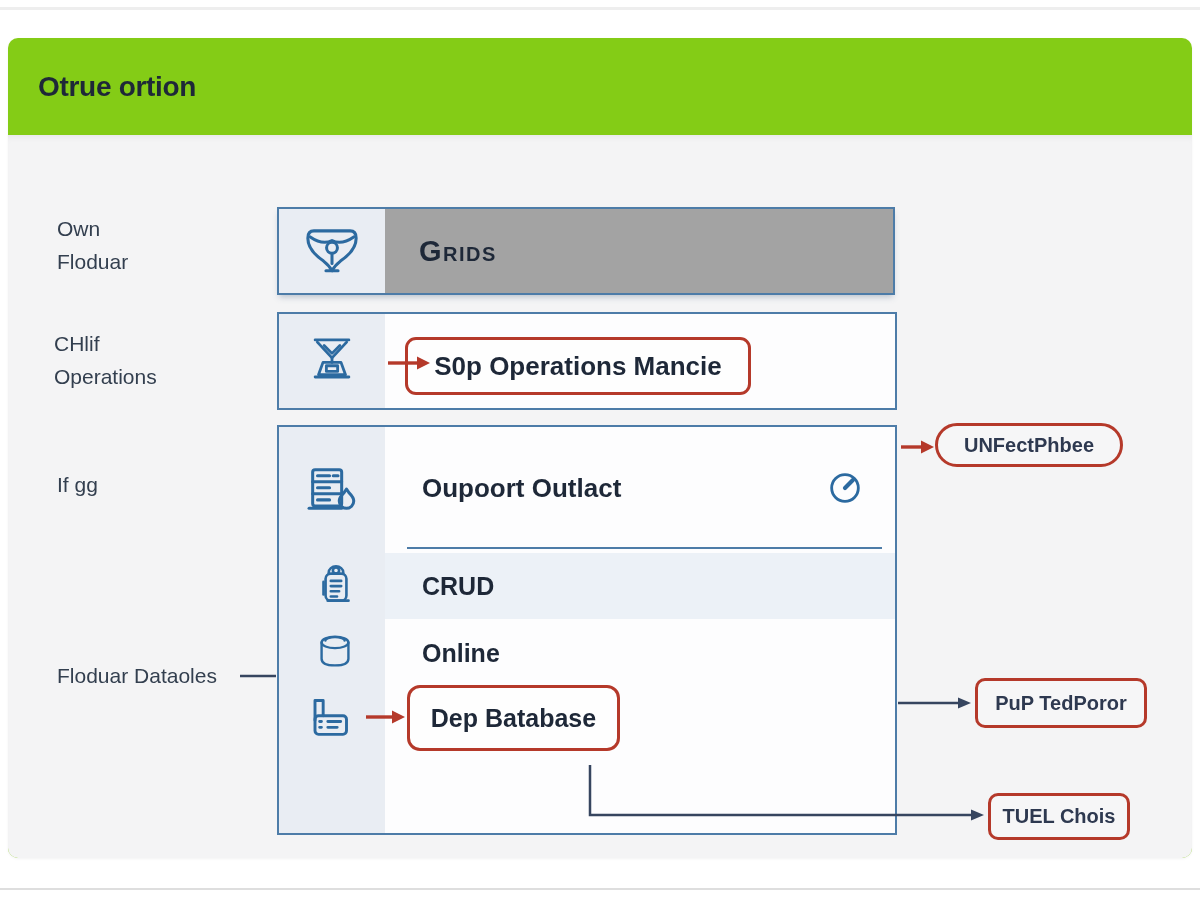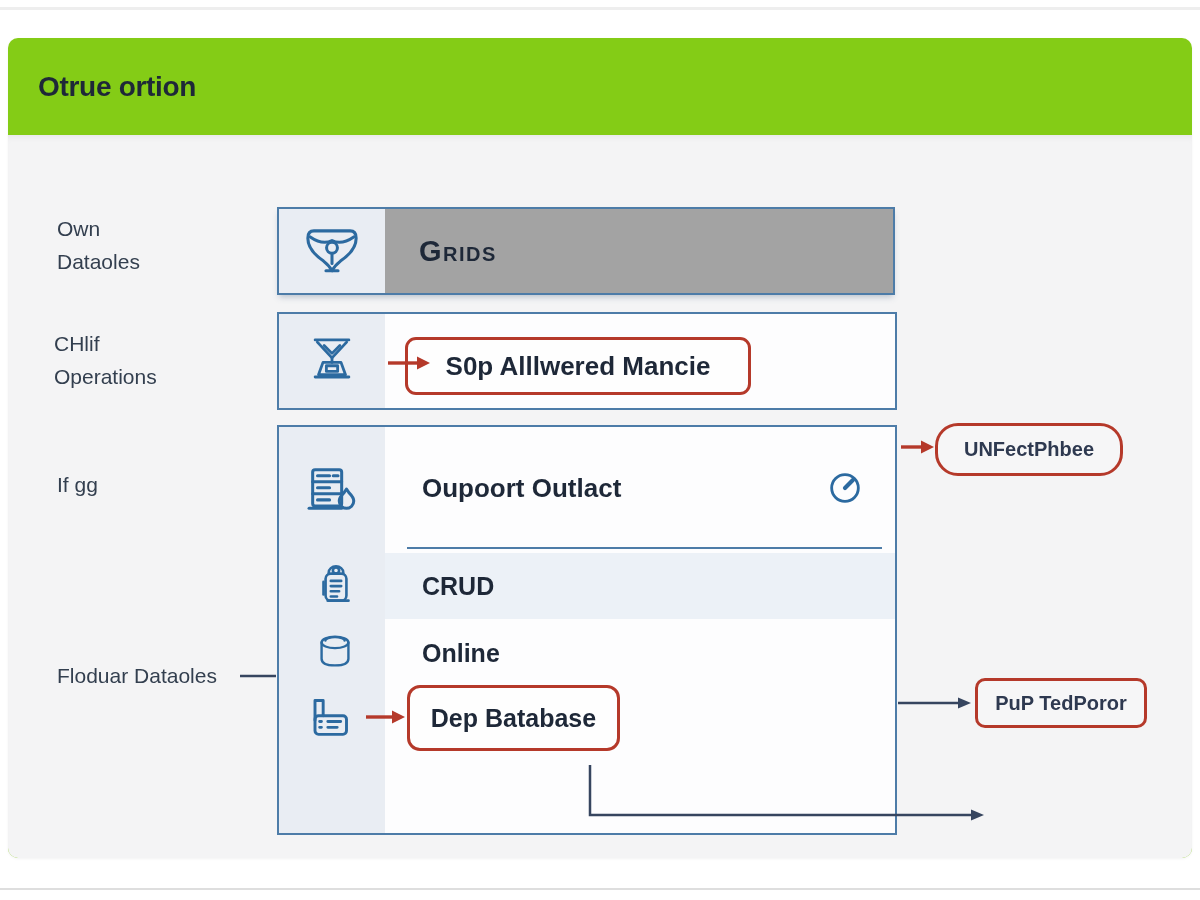--- a/index.html
+++ b/index.html
@@ -52,21 +52,21 @@
   .mb-row-tint{position:absolute;left:106px;right:0;top:126px;height:66px;background:#ecf1f7;}
   .mb-row-label{position:absolute;left:143px;height:66px;display:flex;align-items:center;font-size:25px;
         font-weight:700;color:var(--text-dark);}
   .mb-icon{position:absolute;}
   .dep-pill{position:absolute;left:128px;top:258px;width:213px;height:66px;border-radius:13px;}
   .dep-pill .box-label{font-size:25px;}
 
   .callout{position:absolute;border:3px solid var(--alert-red);border-radius:10px;background:#f6f6f7;
         display:flex;align-items:center;justify-content:center;box-sizing:border-box;
         font-size:20px;font-weight:700;color:#2e3950;}
-  .callout-unfect{left:935px;top:423px;width:188px;height:53px;border-radius:23px;}
+  .callout-unfect{left:935px;top:423px;width:188px;height:44px;border-radius:23px;}
   .callout-pup{left:975px;top:678px;width:172px;height:50px;}
   .callout-tuel{left:988px;top:793px;width:142px;height:47px;}
 
   .overlay{position:absolute;left:0;top:0;width:1200px;height:900px;pointer-events:none;z-index:6;}
   .c-red{stroke:var(--alert-red);stroke-width:3.4;fill:none;}
   .h-red{fill:var(--alert-red);stroke:none;}
   .c-navy{stroke:var(--connector-navy);stroke-width:2.5;fill:none;}
   .h-navy{fill:var(--connector-navy);stroke:none;}
 
   .licon{stroke:var(--icon-blue);stroke-width:2.5;fill:none;stroke-linecap:round;stroke-linejoin:round;}
@@ -82,21 +82,21 @@
 
   <div class="card">
     <div class="card-header">
       <span class="page-title">Otrue ortion</span>
     </div>
     <div class="card-body"></div>
   </div>
 
   <div class="side-label" style="left:57px;top:212px;">
     <div>Own</div>
-    <div>Dataoles</div>
+    <div>Floduar</div>
   </div>
   <div class="side-label" style="left:54px;top:327px;">
     <div>CHlif</div>
     <div>Operations</div>
   </div>
   <div class="side-label" style="left:57px;top:468px;">
     <div>If gg</div>
   </div>
   <div class="side-label" style="left:57px;top:659px;">
     <div>Floduar Dataoles</div>
@@ -125,21 +125,21 @@
           <path d="M11 9 L24 23 L37 9"></path>
           <path d="M17 12 L24 19 L31 12"></path>
           <path d="M24 23 V27"></path>
           <path d="M16 27 L12 38 H36 L32 27 Z"></path>
           <path d="M9 40 H39"></path>
           <path d="M19 30 H29 V35 H19 Z"></path>
         </svg>
       </span>
     </div>
     <div class="red-pill sop-pill">
-      <span class="box-label">S0p Alllwered Mancie</span>
+      <span class="box-label">S0p Operations Mancie</span>
     </div>
   </div>
 
   <div class="dbox main-box">
     <div class="icon-cell"></div>
     <div class="mb-row-tint"></div>
 
     <span class="mb-icon" style="left:24px;top:33px;">
       <svg width="58" height="58" viewBox="0 0 48 48" class="licon">
         <rect x="8" y="8" width="24" height="30" rx="2"></rect>
@@ -193,20 +193,23 @@
       <span class="box-label">Dep Batabase</span>
     </div>
   </div>
 
   <div class="callout callout-unfect">
     <span>UNFectPhbee</span>
   </div>
   <div class="callout callout-pup">
     <span>PuP TedPoror</span>
   </div>
+  <div class="callout callout-tuel">
+    <span>TUEL Chois</span>
+  </div>
 
   <svg class="overlay">
 
     <path class="c-red" d="M388 363 H417"></path>
     <polygon class="h-red" points="417,356.5 430,363 417,369.5"></polygon>
 
     <path class="c-red" d="M366 717 H392"></path>
     <polygon class="h-red" points="392,710.5 405,717 392,723.5"></polygon>
 
     <path class="c-red" d="M901 447 H921"></path>

